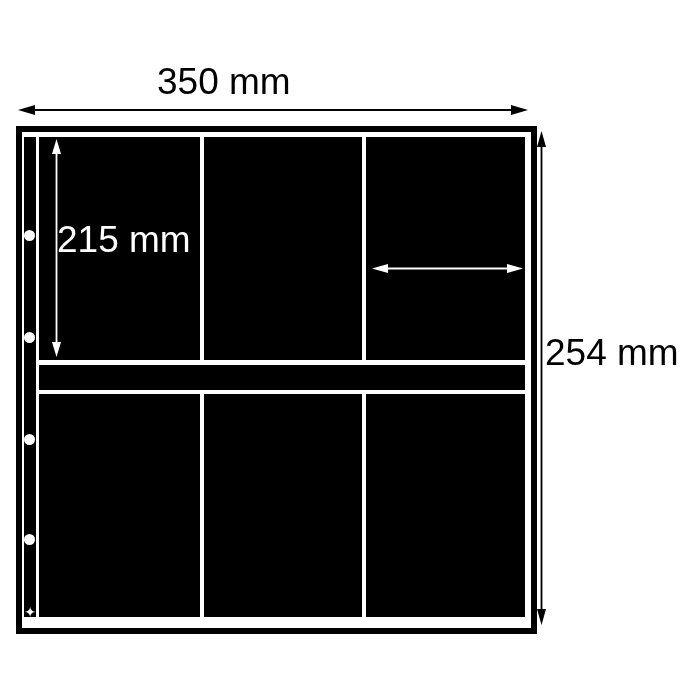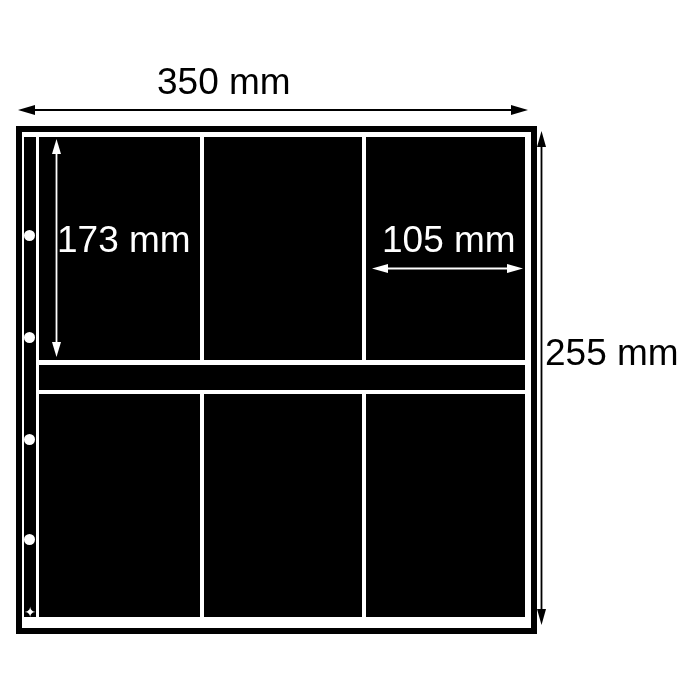--- a/index.html
+++ b/index.html
@@ -124,31 +124,30 @@
       <div class="pocket" style="left:327px; top:257px; width:159px; height:223px;"></div>
     </div>
   </div>
 
   <svg class="arrow light" style="left:50px; top:139px;" width="13" height="218" viewBox="0 0 13 218">
     <polygon points="6.5,0 2,15 11,15"></polygon>
     <polygon points="6.5,218 2,203 11,203"></polygon>
     <line x1="6.5" y1="13" x2="6.5" y2="205" stroke-width="1.8"></line>
   </svg>
 
-  <div class="dim-label light" style="left:57px; top:221px;">173 mm</div>
+  <div class="dim-label light" style="left:57px; top:221px;">215 mm</div>
 
-  <div class="dim-label light" style="left:382px; top:221px;">105 mm</div>
 
   <svg class="arrow light" style="left:372px; top:262px;" width="151" height="13" viewBox="0 0 151 13">
     <polygon points="0,6.5 16,2 16,11"></polygon>
     <polygon points="151,6.5 135,2 135,11"></polygon>
     <line x1="13" y1="6.5" x2="138" y2="6.5" stroke-width="1.8"></line>
   </svg>
 
   <svg class="arrow dark" style="left:535px; top:131px;" width="13" height="494" viewBox="0 0 13 494">
     <polygon points="6.5,0 2,16 11,16"></polygon>
     <polygon points="6.5,494 2,478 11,478"></polygon>
     <line x1="6.5" y1="14" x2="6.5" y2="480" stroke-width="1.8"></line>
   </svg>
 
-  <div class="dim-label dark" style="left:545px; top:334px;">255 mm</div>
+  <div class="dim-label dark" style="left:545px; top:334px;">254 mm</div>
 
 </div>
 
 </body></html>

